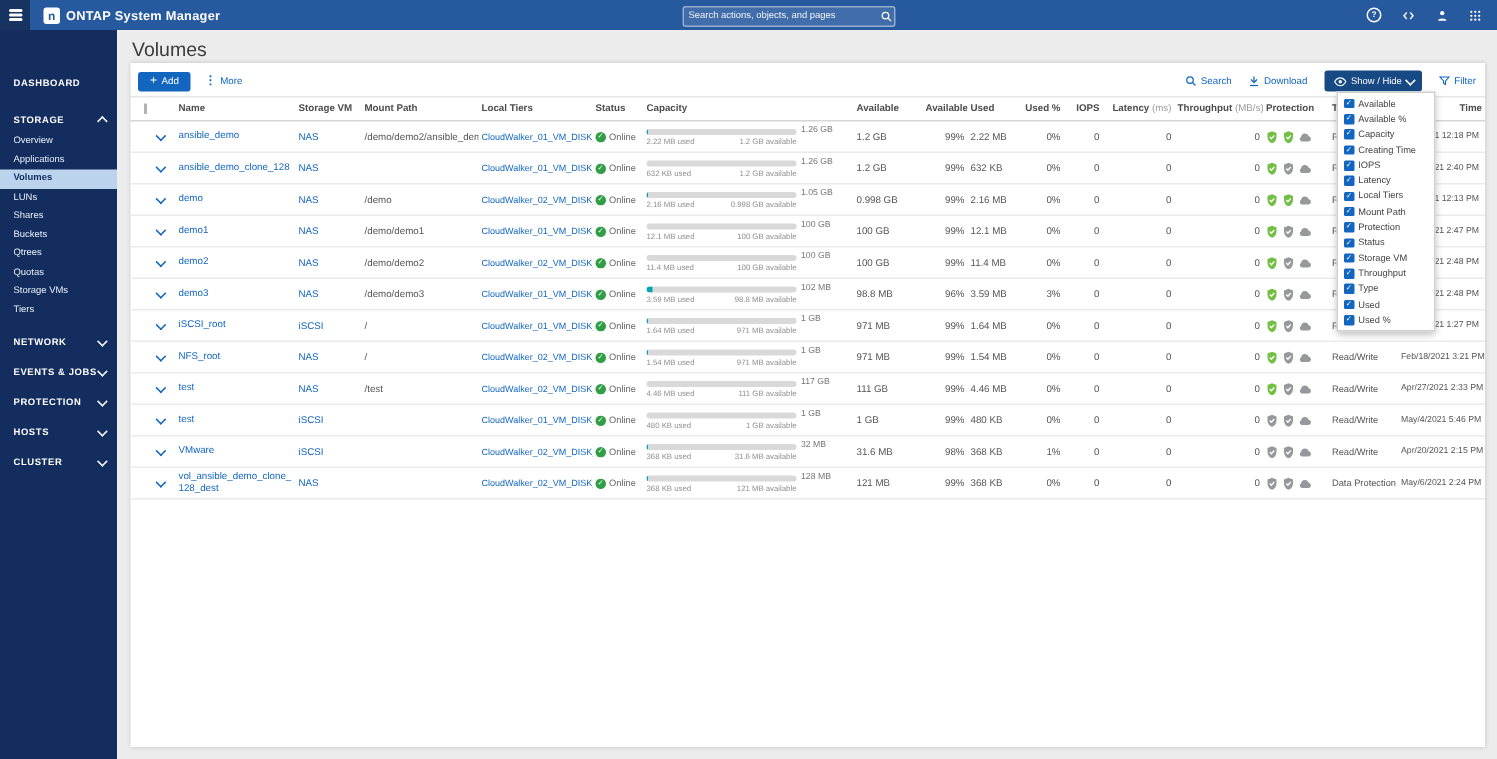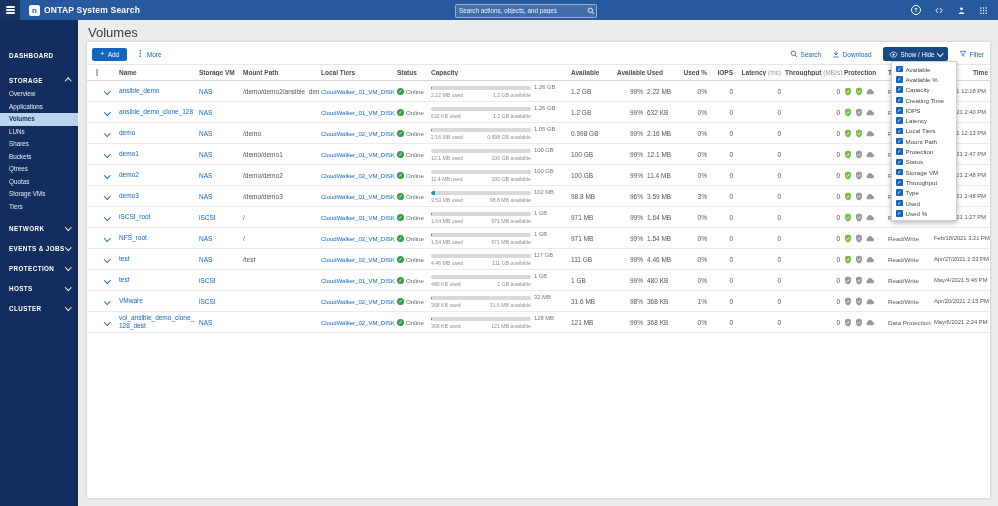--- a/index.html
+++ b/index.html
@@ -83,21 +83,21 @@
 <div class="navbar">
   <div class="nav-burger-box">
     <span class="burger">
         <i></i>
         <i></i>
         <i></i>
       </span>
   </div>
   <div class="nav-logo">
     <span class="logo-mark">n</span>
-    <span class="nav-title">ONTAP System Search</span>
+    <span class="nav-title">ONTAP System Manager</span>
   </div>
   <div class="nav-search-wrap">
     <input class="nav-search" placeholder="Search actions, objects, and pages" style="">
     <span class="nav-search-ic">
       <svg width="8" height="8" viewBox="0 0 24 24">
           <circle cx="10" cy="10" r="6.5" fill="none" stroke="#fff" stroke-width="2.5"></circle>
           <line x1="15" y1="15" x2="21" y2="21" stroke="#fff" stroke-width="2.5"></line>
         </svg>
     </span>
   </div>

